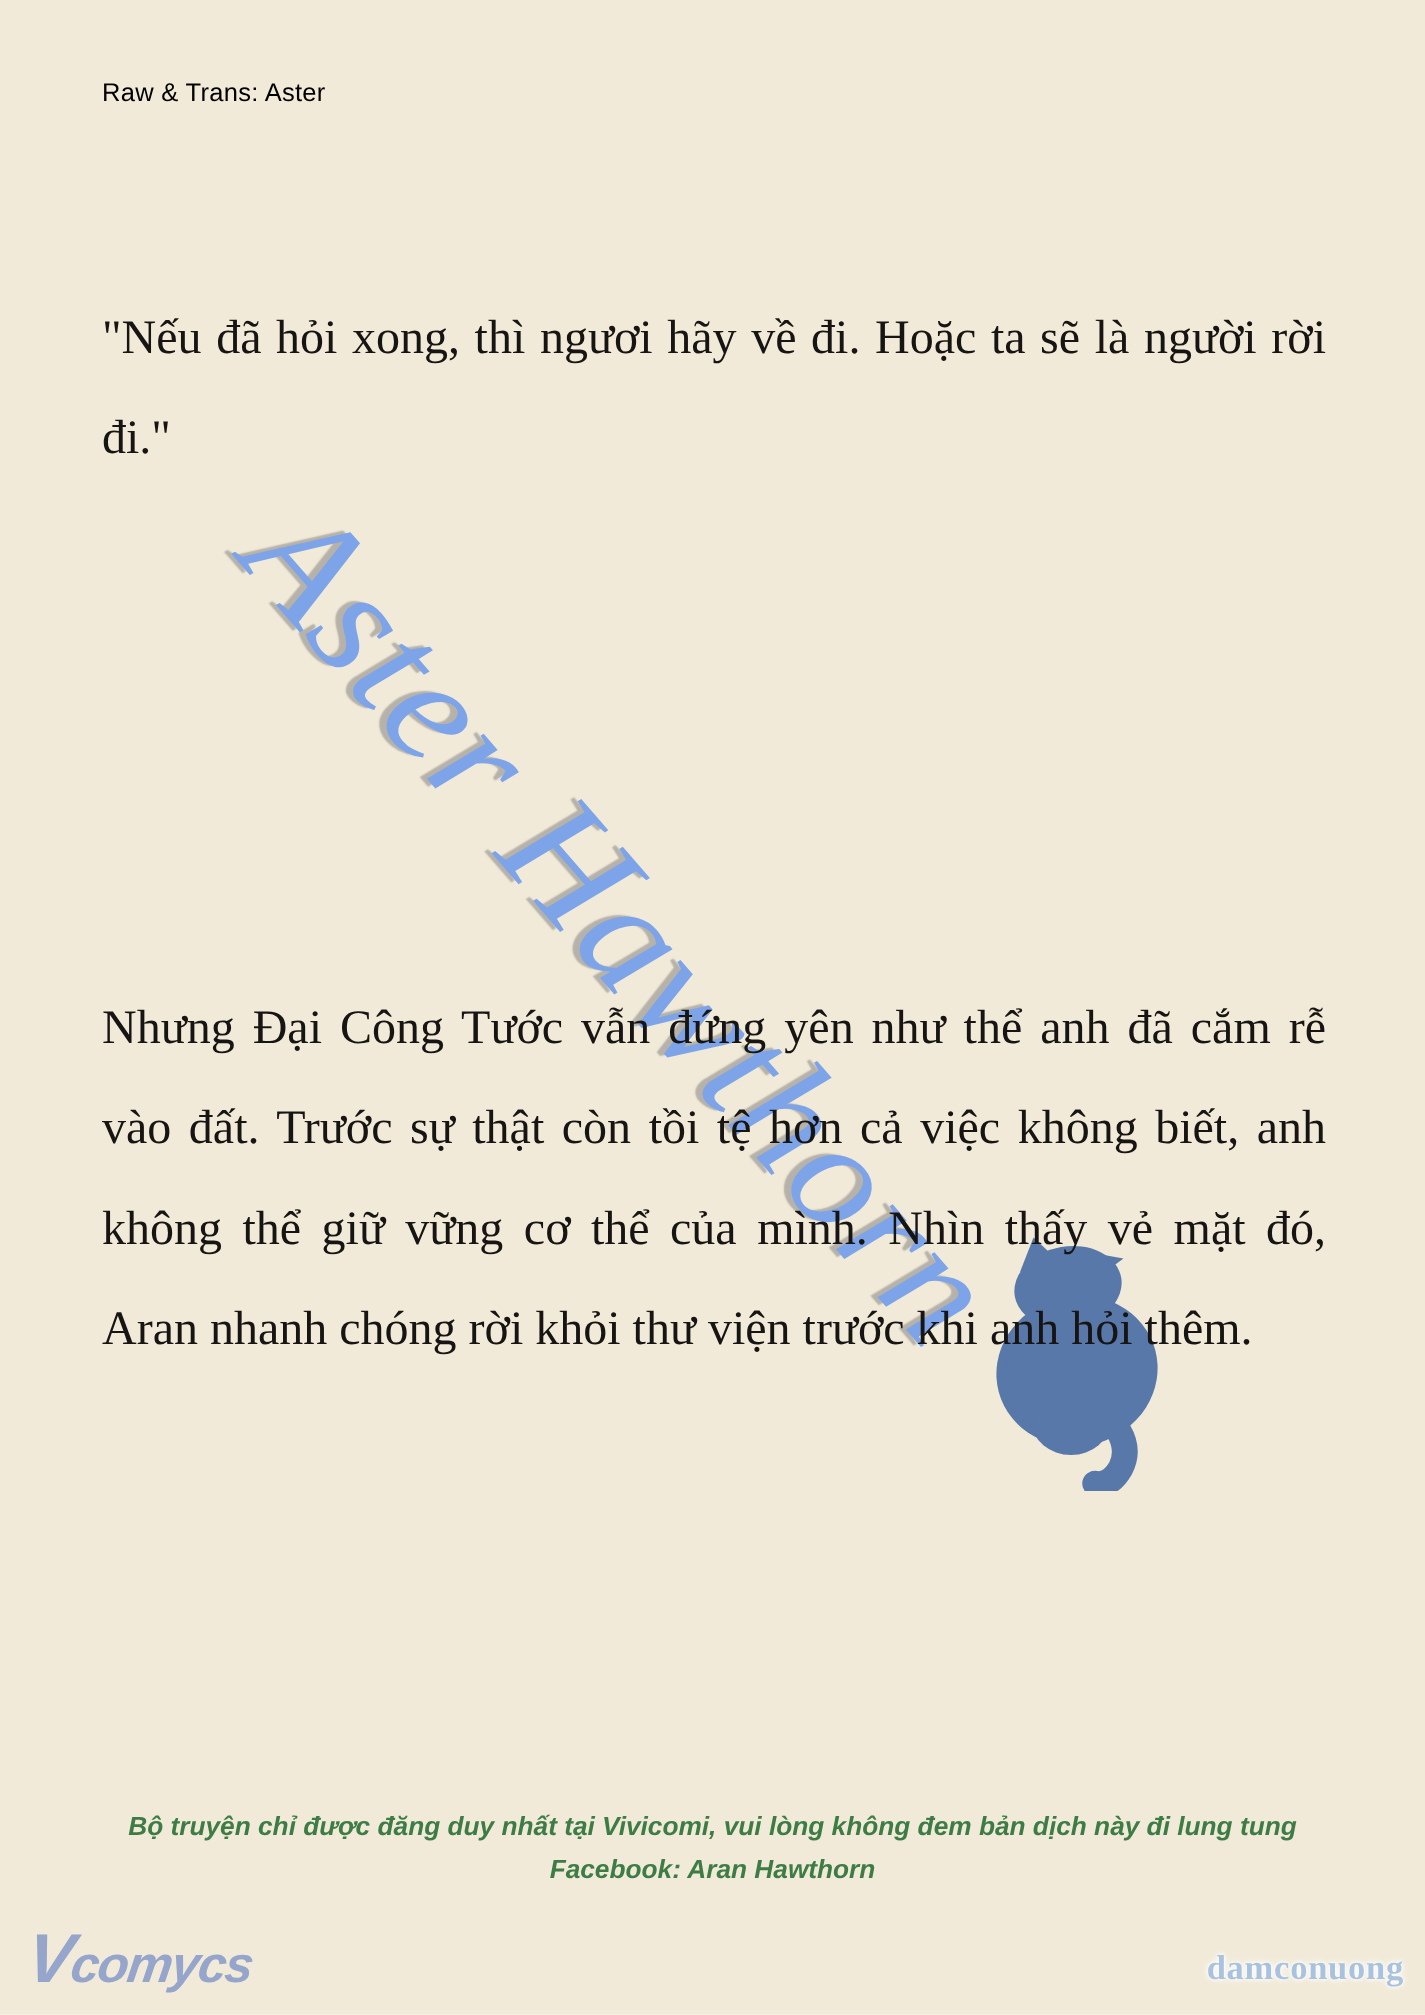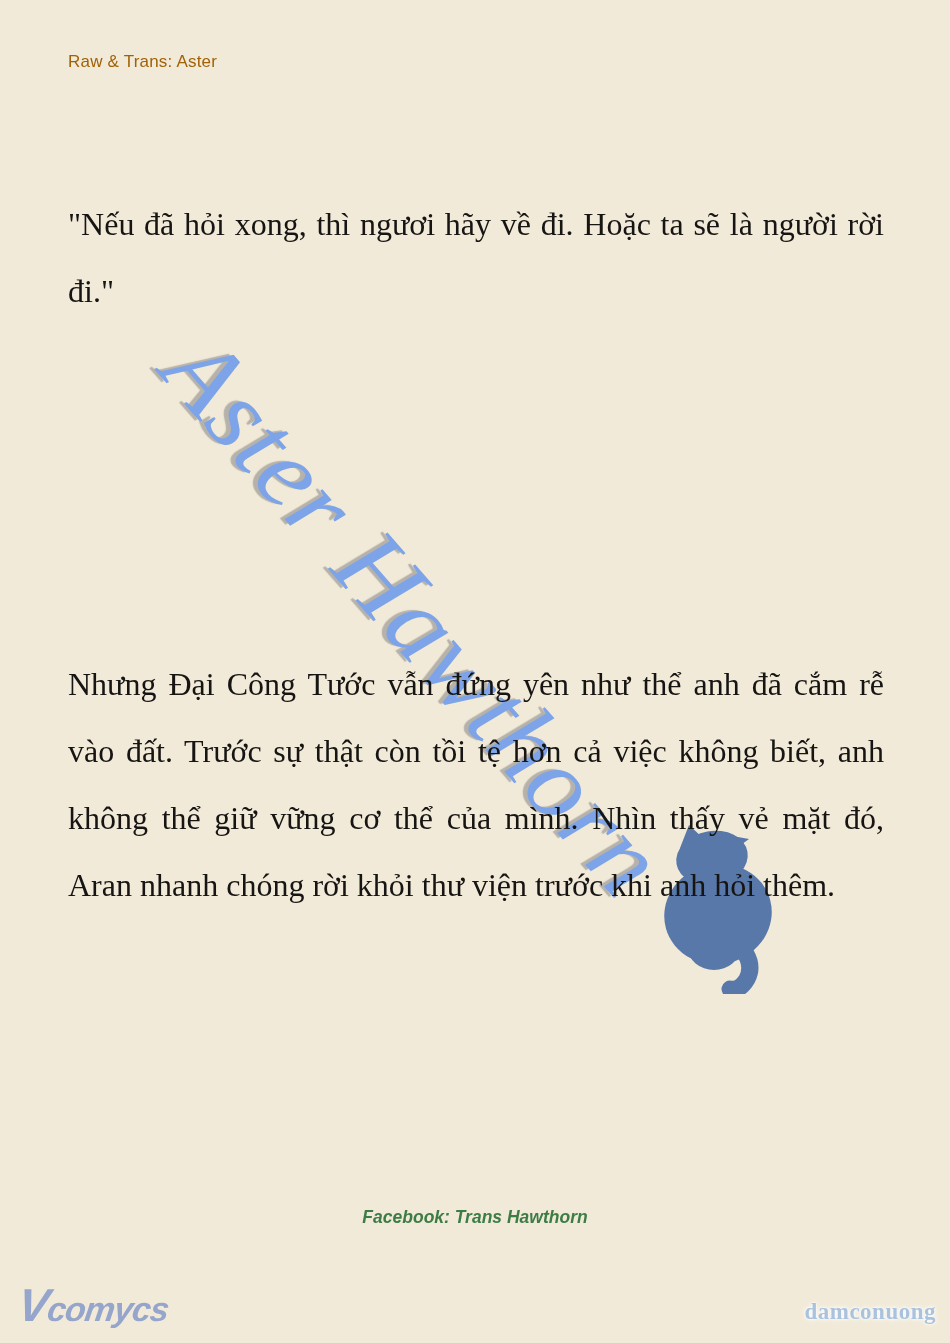--- a/index.html
+++ b/index.html
@@ -11,21 +11,21 @@
     overflow: hidden;
     font-family: "Liberation Serif", serif;
   }
 
   .credit {
     position: absolute;
     left: 68px;
     top: 52px;
     font-family: "Liberation Sans", sans-serif;
     font-size: 17px;
-    color: #a16207;
+    color: #000000;
     letter-spacing: 0.2px;
   }
 
   .watermark {
     position: absolute;
     left: 415px;
     top: 615px;
     transform: translate(-50%, -50%) rotate(49deg);
     font-family: "Liberation Serif", serif;
     font-style: italic;
@@ -132,20 +132,21 @@
       <path d="M 76,116 Q 101,138 91,157 Q 84,169 74,167" fill="none" stroke="#5878aa" stroke-width="17" stroke-linecap="round"></path>
     </g>
   </svg>
 
   <p class="para para-1">"Nếu đã hỏi xong, thì ngươi hãy về đi. Hoặc ta sẽ là người rời đi."</p>
 
 
   <p class="para para-3">Nhưng Đại Công Tước vẫn đứng yên như thể anh đã cắm rễ vào đất. Trước sự thật còn tồi tệ hơn cả việc không biết, anh không thể giữ vững cơ thể của mình. Nhìn thấy vẻ mặt đó, Aran nhanh chóng rời khỏi thư viện trước khi anh hỏi thêm.</p>
 
   <div class="footer">
-    <div>Facebook: Trans Hawthorn</div>
+    <div>Bộ truyện chỉ được đăng duy nhất tại Vivicomi, vui lòng không đem bản dịch này đi lung tung</div>
+    <div>Facebook: Aran Hawthorn</div>
   </div>
 
   <div class="logo">Vcomycs</div>
 
   <div class="sitetag">damconuong</div>
 
 </div>
 
 </body></html>

